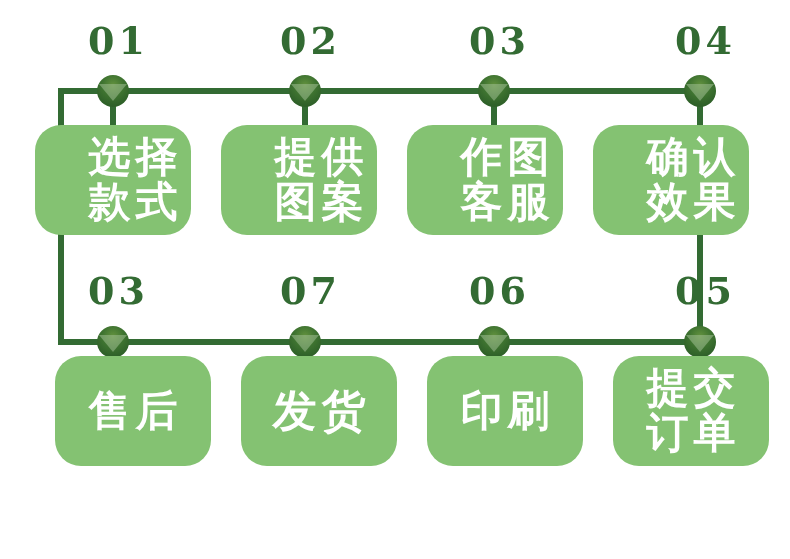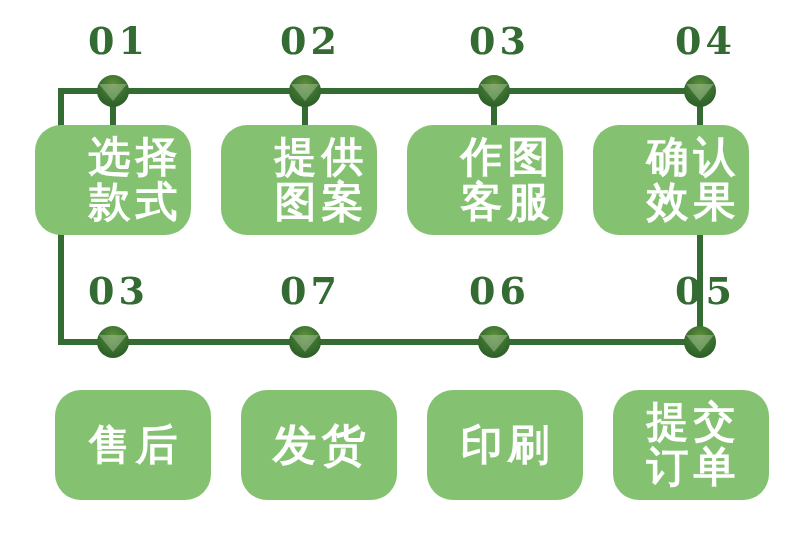--- a/index.html
+++ b/index.html
@@ -50,21 +50,21 @@
     border-radius: 26px;
     background: #84C272;
     display: flex;
     flex-direction: column;
     align-items: center;
     justify-content: center;
     box-sizing: border-box;
     margin-left: 20px;
   }
   .card.row-top { top: 125px; }
-  .card.row-bot { top: 390px; }
+  .card.row-bot { top: 356px; }
 
   .card .line {
     font-family: "DejaVu Sans", sans-serif;
     font-weight: 700;
     font-size: 42px;
     line-height: 1.06;
     color: #ffffff;
     letter-spacing: 5px;
     text-indent: 5px;
     white-space: nowrap;

